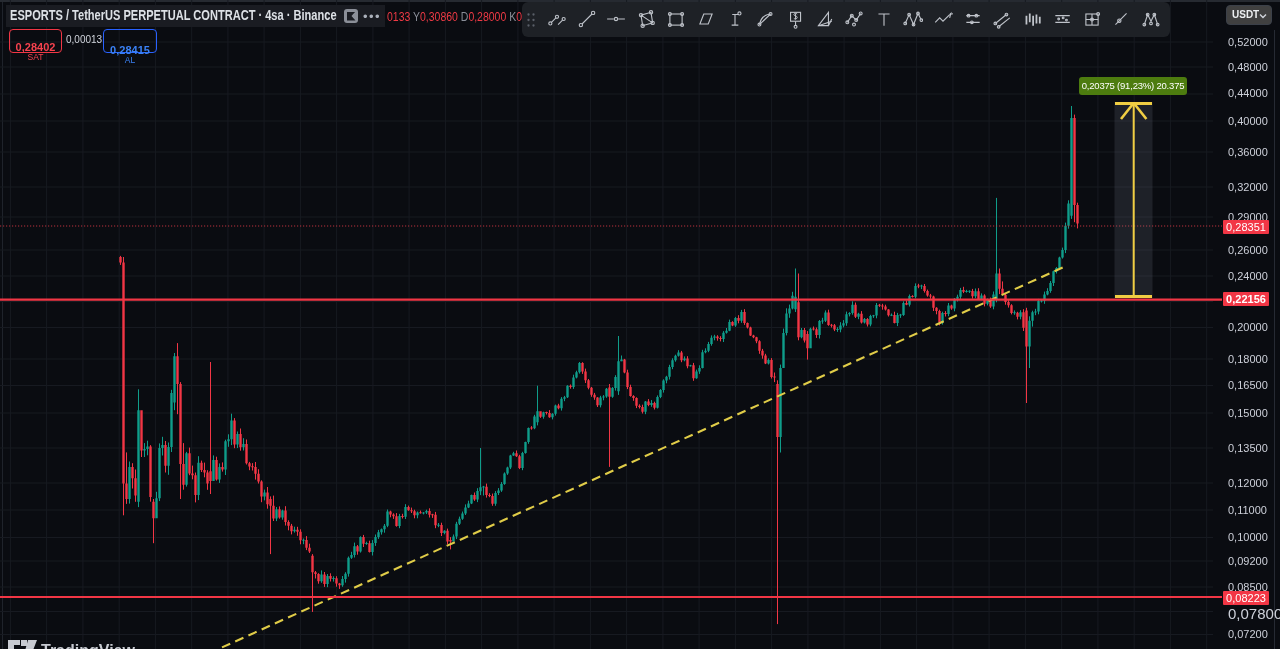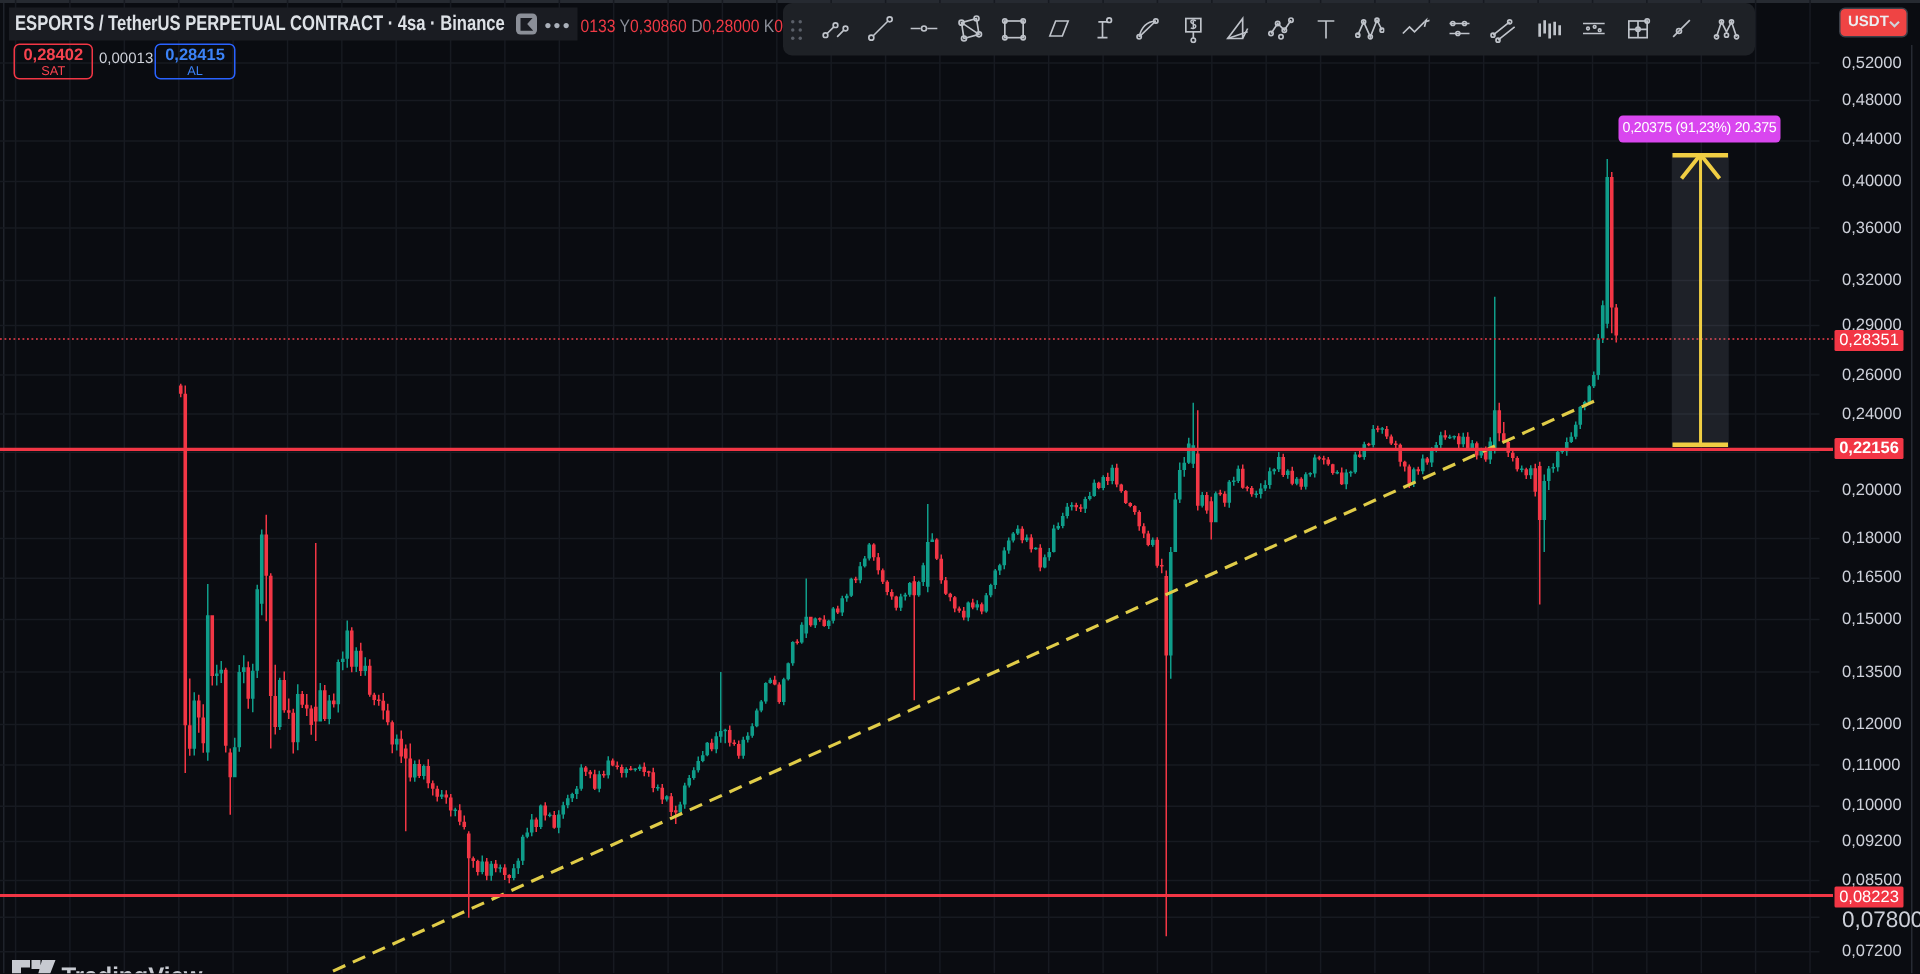--- a/index.html
+++ b/index.html
@@ -42,36 +42,36 @@
 <div style="position:absolute;left:1228px;top:503.5px;font-size:11px;color:#cdd0d9">0,11000</div>
 <div style="position:absolute;left:1228px;top:531.0px;font-size:11px;color:#cdd0d9">0,10000</div>
 <div style="position:absolute;left:1228px;top:554.5px;font-size:11px;color:#cdd0d9">0,09200</div>
 <div style="position:absolute;left:1228px;top:580.5px;font-size:11px;color:#cdd0d9">0,08500</div>
 <div style="position:absolute;left:1228px;top:605.0px;font-size:15px;color:#cdd0d9">0,07800</div>
 <div style="position:absolute;left:1228px;top:628.0px;font-size:11px;color:#cdd0d9">0,07200</div>
 <div style="position:absolute;left:1223px;top:219.5px;width:46px;height:14px;background:#f23645;color:#fff;font-size:11px;font-weight:normal;text-align:center;line-height:14px;border-radius:1px">0,28351</div>
 <div style="position:absolute;left:1223px;top:292.0px;width:46px;height:14px;background:#f23645;color:#fff;font-size:11px;font-weight:bold;text-align:center;line-height:14px;border-radius:1px">0,22156</div>
 <div style="position:absolute;left:1223px;top:590.5px;width:46px;height:14px;background:#f23645;color:#fff;font-size:11px;font-weight:normal;text-align:center;line-height:14px;border-radius:1px">0,08223</div>
 
-<div style="position:absolute;left:1079px;top:77px;width:108px;height:18px;background:#d946ef;border-radius:3px;color:#fff;font-size:9.5px;letter-spacing:-0.2px;text-align:center;line-height:18px;white-space:nowrap">0,20375 (91,23%) 20.375</div>
+<div style="position:absolute;left:1079px;top:77px;width:108px;height:18px;background:#4d7c0f;border-radius:3px;color:#fff;font-size:9.5px;letter-spacing:-0.2px;text-align:center;line-height:18px;white-space:nowrap">0,20375 (91,23%) 20.375</div>
 
 <div style="position:absolute;left:6px;top:5px;width:379px;height:22px;background:#1a1c22"></div>
 <div style="position:absolute;left:10px;top:7px;font-size:14px;font-weight:bold;color:#dde1e6;transform:scaleX(0.79);transform-origin:0 0;white-space:nowrap">ESPORTS / TetherUS PERPETUAL CONTRACT · 4sa · Binance</div>
 <div style="position:absolute;left:344px;top:9px;width:14px;height:14px;background:#8b8f98;border-radius:3px"></div>
 <div style="position:absolute;left:346.5px;top:11.5px;width:9px;height:9px;background:#1a1c22;clip-path:polygon(0 0,100% 0,55% 50%,100% 100%,0 100%)"></div>
 <div style="position:absolute;left:363px;top:9px;font-size:13px;color:#aab0ba;letter-spacing:1.5px">•••</div>
 <div style="position:absolute;left:387px;top:10px;font-size:12px;white-space:nowrap;transform:scaleX(0.873);transform-origin:0 0"><span style="color:#ef3a45">0133 </span><span style="color:#8a8e98">Y</span><span style="color:#ef3a45">0,30860 </span><span style="color:#8a8e98">D</span><span style="color:#ef3a45">0,28000 </span><span style="color:#8a8e98">K</span><span style="color:#ef3a45">0,</span></div>
 
 <div style="position:absolute;left:9px;top:29px;width:53px;height:24px;border:1px solid #f23645;border-radius:4px;text-align:center">
-  <div style="font-size:11px;font-weight:bold;color:#f8434f;line-height:12px;margin-top:1px">0,28402</div>
+  <div style="font-size:11px;font-weight:bold;color:#f8434f;line-height:12px;margin-top:11px">0,28402</div>
   <div style="font-size:8.5px;color:#f8434f;line-height:9px">SAT</div>
 </div>
 <div style="position:absolute;left:66px;top:34px;width:34px;text-align:center;font-size:10px;color:#cfd2da">0,00013</div>
 <div style="position:absolute;left:103px;top:29px;width:54px;height:24px;border:1px solid #2962ff;border-radius:4px;text-align:center">
-  <div style="font-size:11px;font-weight:bold;color:#3b82f6;line-height:12px;margin-top:1px">0,28415</div>
+  <div style="font-size:11px;font-weight:bold;color:#3b82f6;line-height:12px;margin-top:14px">0,28415</div>
   <div style="font-size:8.5px;color:#3b82f6;line-height:9px">AL</div>
 </div>
 
 <div style="position:absolute;left:522px;top:2px;width:648px;height:35px;background:#1e2126;border-radius:6px"></div>
 <svg width="10" height="16" viewBox="0 0 10 16" style="position:absolute;left:526px;top:12px">
     <g fill="#5a5f68">
       <circle cx="2.5" cy="2.5" r="1.15"></circle>
       <circle cx="7.5" cy="2.5" r="1.15"></circle>
       <circle cx="2.5" cy="8" r="1.15"></circle>
       <circle cx="7.5" cy="8" r="1.15"></circle>
@@ -229,21 +229,21 @@
     <g fill="none" stroke="#bfc3ca" stroke-width="1">
       <path d="M3 14L6 5l3 6 3-6 3 9"></path>
       <circle cx="3" cy="14" r="1.2"></circle>
       <circle cx="6" cy="5" r="1.2"></circle>
       <circle cx="12" cy="5" r="1.2"></circle>
       <circle cx="15" cy="14" r="1.2"></circle>
       <circle cx="9" cy="13" r="1.2"></circle>
     </g>
   </svg>
 
-<div style="position:absolute;left:1226px;top:5px;width:46px;height:20px;background:#ef4444;border:1.5px solid #3b4049;border-radius:4px;color:#eceef0;font-size:10px;font-weight:bold;line-height:17px;padding-left:5px">USDT<svg width="8" height="6" viewBox="0 0 8 6" style="position:absolute;right:4px;top:7px">
+<div style="position:absolute;left:1226px;top:5px;width:46px;height:20px;background:#404040;border:1.5px solid #3b4049;border-radius:4px;color:#eceef0;font-size:10px;font-weight:bold;line-height:17px;padding-left:5px">USDT<svg width="8" height="6" viewBox="0 0 8 6" style="position:absolute;right:4px;top:7px">
       <path d="M1 1.5L4 4.5L7 1.5" stroke="#cfd3da" stroke-width="1.4" fill="none"></path>
     </svg></div>
 
 <div style="position:absolute;left:8px;top:640px;height:9px;overflow:hidden">
 <svg width="160" height="20" viewBox="0 0 160 20">
       <g fill="#c7cad1">
         <path d="M0 0h12v5h-6v13h-6z M13 0h6v6h-6z M20 0h9l-7 18h-7z"></path>
         <text x="33" y="16" font-family="Liberation Sans" font-size="16" font-weight="bold">TradingView</text>
       </g>
     </svg>

